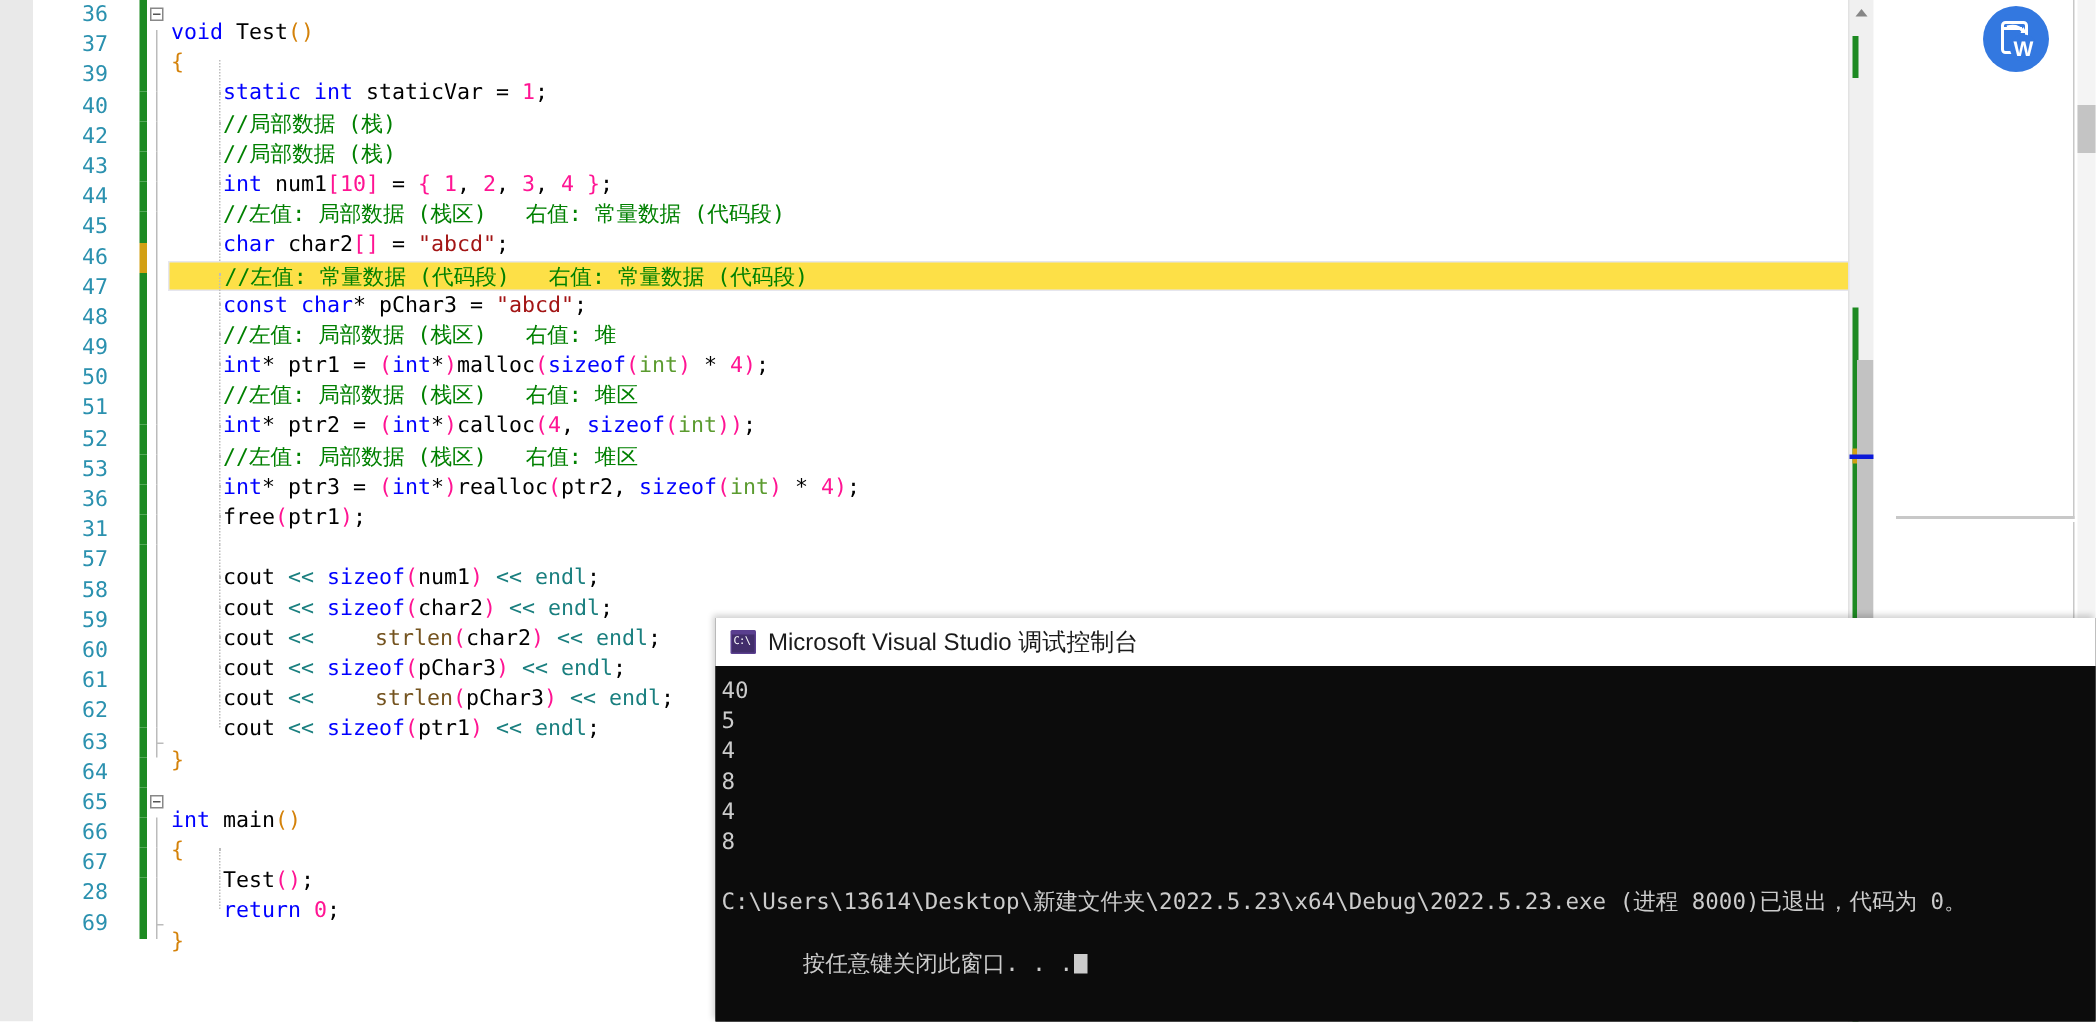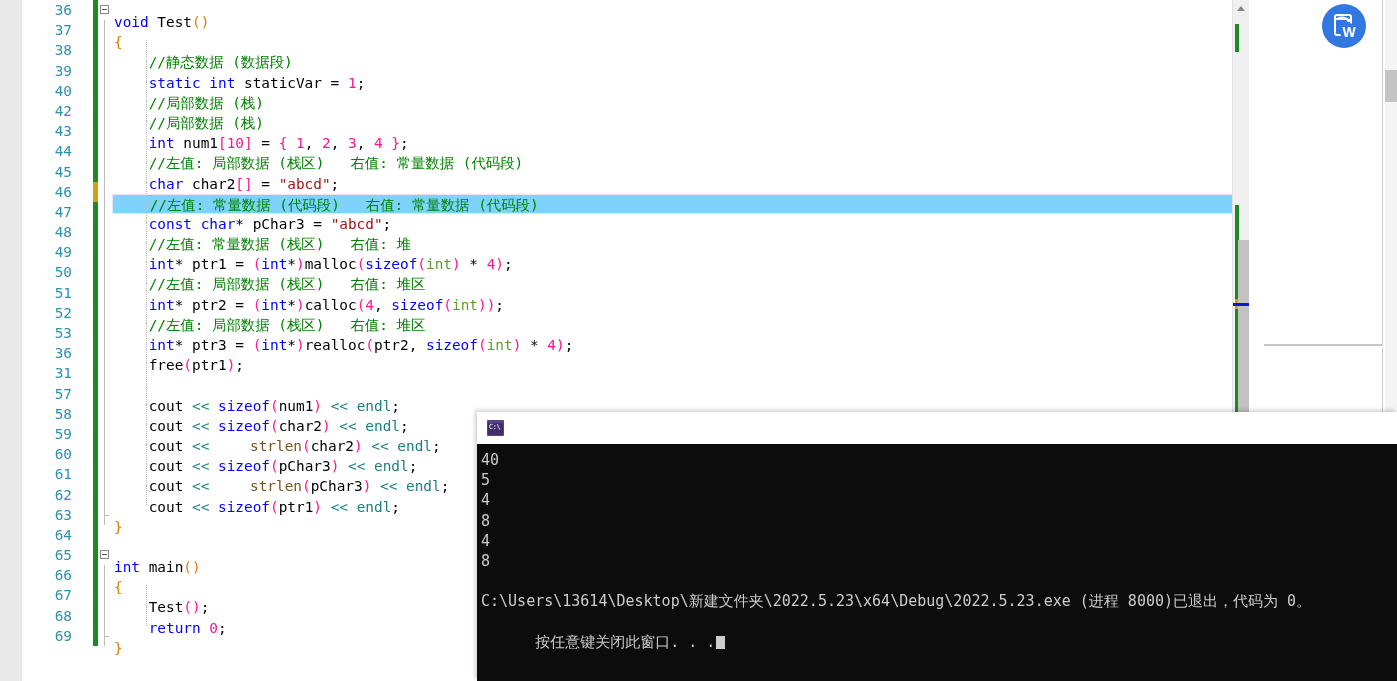--- a/index.html
+++ b/index.html
@@ -39,21 +39,21 @@
   .row {
     position: relative;
     height: 20.2px;
     line-height: 20.2px;
     white-space: pre;
     font-family: "DejaVu Sans Mono", monospace;
     font-size: 14.4px;
   }
   .row.current .code-text-wrap {
     border: 1px solid #e6e6ee;
-    background: #7dd3fc;
+    background: #fde047;
     box-sizing: border-box;
     height: 20.2px;
   }
   .lnum {
     position: absolute;
     left: 0;
     width: 72px;
     text-align: right;
     color: #2b91af;
     font-family: "DejaVu Sans Mono", monospace;
@@ -300,49 +300,48 @@
   }
 </style>
 </head>
 <body>
 
 <div id="editor">
   <div class="edge-strip"></div>
   <div class="code-rows" id="code-rows">
       <div class="row"><div class="lnum">36</div><div class="changebar"></div><div class="fold"></div><div class="code-text-wrap"><div class="code-text"><span class="t-kw">void</span><span class="t-op"> </span><span class="t-id">Test</span><span class="t-brace">()</span></div></div></div>
       <div class="row"><div class="lnum">37</div><div class="changebar"></div><div class="foldline"></div><div class="code-text-wrap"><div class="code-text"><span class="t-brace">{</span></div></div></div>
-      <div class="row"><div class="lnum">38</div><div class="changebar"></div><div class="foldline"></div><div class="indentguide"></div><div class="code-text-wrap"><div class="code-text"><span class="t-cm">    //静态数据 (数据段)</span></div></div></div>
       <div class="row"><div class="lnum">39</div><div class="changebar"></div><div class="foldline"></div><div class="indentguide"></div><div class="code-text-wrap"><div class="code-text"><span class="t-op">    </span><span class="t-kw">static</span><span class="t-op"> </span><span class="t-kw">int</span><span class="t-id"> staticVar = </span><span class="t-num">1</span><span class="t-id">;</span></div></div></div>
       <div class="row"><div class="lnum">40</div><div class="changebar"></div><div class="foldline"></div><div class="indentguide"></div><div class="code-text-wrap"><div class="code-text"><span class="t-cm">    //局部数据 (栈)</span></div></div></div>
       <div class="row"><div class="lnum">42</div><div class="changebar"></div><div class="foldline"></div><div class="indentguide"></div><div class="code-text-wrap"><div class="code-text"><span class="t-cm">    //局部数据 (栈)</span></div></div></div>
       <div class="row"><div class="lnum">43</div><div class="changebar"></div><div class="foldline"></div><div class="indentguide"></div><div class="code-text-wrap"><div class="code-text"><span class="t-op">    </span><span class="t-kw">int</span><span class="t-id"> num1</span><span class="t-punc">[</span><span class="t-punc">10</span><span class="t-punc">]</span><span class="t-id"> = </span><span class="t-punc">{</span><span class="t-id"> </span><span class="t-punc">1</span><span class="t-id">, </span><span class="t-punc">2</span><span class="t-id">, </span><span class="t-punc">3</span><span class="t-id">, </span><span class="t-punc">4</span><span class="t-id"> </span><span class="t-punc">}</span><span class="t-id">;</span></div></div></div>
       <div class="row"><div class="lnum">44</div><div class="changebar"></div><div class="foldline"></div><div class="indentguide"></div><div class="code-text-wrap"><div class="code-text"><span class="t-cm">    //左值: 局部数据 (栈区)   右值: 常量数据 (代码段)</span></div></div></div>
       <div class="row"><div class="lnum">45</div><div class="changebar"></div><div class="foldline"></div><div class="indentguide"></div><div class="code-text-wrap"><div class="code-text"><span class="t-op">    </span><span class="t-kw">char</span><span class="t-id"> char2</span><span class="t-punc">[]</span><span class="t-id"> = </span><span class="t-str">"abcd"</span><span class="t-id">;</span></div></div></div>
       <div class="row current"><div class="lnum">46</div><div class="changebar unsaved"></div><div class="foldline"></div><div class="indentguide"></div><div class="code-text-wrap"><div class="code-text"><span class="t-cm">    //左值: 常量数据 (代码段)   右值: 常量数据 (代码段)</span></div></div></div>
       <div class="row"><div class="lnum">47</div><div class="changebar"></div><div class="foldline"></div><div class="indentguide"></div><div class="code-text-wrap"><div class="code-text"><span class="t-op">    </span><span class="t-kw">const</span><span class="t-op"> </span><span class="t-kw">char</span><span class="t-id">* pChar3 = </span><span class="t-str">"abcd"</span><span class="t-id">;</span></div></div></div>
-      <div class="row"><div class="lnum">48</div><div class="changebar"></div><div class="foldline"></div><div class="indentguide"></div><div class="code-text-wrap"><div class="code-text"><span class="t-cm">    //左值: 常量数据 (栈区)   右值: 堆</span></div></div></div>
+      <div class="row"><div class="lnum">48</div><div class="changebar"></div><div class="foldline"></div><div class="indentguide"></div><div class="code-text-wrap"><div class="code-text"><span class="t-cm">    //左值: 局部数据 (栈区)   右值: 堆</span></div></div></div>
       <div class="row"><div class="lnum">49</div><div class="changebar"></div><div class="foldline"></div><div class="indentguide"></div><div class="code-text-wrap"><div class="code-text"><span class="t-op">    </span><span class="t-kw">int</span><span class="t-id">* ptr1 = </span><span class="t-punc">(</span><span class="t-kw">int</span><span class="t-id">*</span><span class="t-punc">)</span><span class="t-id">malloc</span><span class="t-punc">(</span><span class="t-kw">sizeof</span><span class="t-punc">(</span><span class="t-grn">int</span><span class="t-punc">)</span><span class="t-id"> * </span><span class="t-punc">4</span><span class="t-punc">)</span><span class="t-id">;</span></div></div></div>
       <div class="row"><div class="lnum">50</div><div class="changebar"></div><div class="foldline"></div><div class="indentguide"></div><div class="code-text-wrap"><div class="code-text"><span class="t-cm">    //左值: 局部数据 (栈区)   右值: 堆区</span></div></div></div>
       <div class="row"><div class="lnum">51</div><div class="changebar"></div><div class="foldline"></div><div class="indentguide"></div><div class="code-text-wrap"><div class="code-text"><span class="t-op">    </span><span class="t-kw">int</span><span class="t-id">* ptr2 = </span><span class="t-punc">(</span><span class="t-kw">int</span><span class="t-id">*</span><span class="t-punc">)</span><span class="t-id">calloc</span><span class="t-punc">(</span><span class="t-punc">4</span><span class="t-id">, </span><span class="t-kw">sizeof</span><span class="t-punc">(</span><span class="t-grn">int</span><span class="t-punc">)</span><span class="t-punc">)</span><span class="t-id">;</span></div></div></div>
       <div class="row"><div class="lnum">52</div><div class="changebar"></div><div class="foldline"></div><div class="indentguide"></div><div class="code-text-wrap"><div class="code-text"><span class="t-cm">    //左值: 局部数据 (栈区)   右值: 堆区</span></div></div></div>
       <div class="row"><div class="lnum">53</div><div class="changebar"></div><div class="foldline"></div><div class="indentguide"></div><div class="code-text-wrap"><div class="code-text"><span class="t-op">    </span><span class="t-kw">int</span><span class="t-id">* ptr3 = </span><span class="t-punc">(</span><span class="t-kw">int</span><span class="t-id">*</span><span class="t-punc">)</span><span class="t-id">realloc</span><span class="t-punc">(</span><span class="t-id">ptr2</span><span class="t-id">, </span><span class="t-kw">sizeof</span><span class="t-punc">(</span><span class="t-grn">int</span><span class="t-punc">)</span><span class="t-id"> * </span><span class="t-punc">4</span><span class="t-punc">)</span><span class="t-id">;</span></div></div></div>
       <div class="row"><div class="lnum">36</div><div class="changebar"></div><div class="foldline"></div><div class="indentguide"></div><div class="code-text-wrap"><div class="code-text"><span class="t-op">    </span><span class="t-id">free</span><span class="t-punc">(</span><span class="t-id">ptr1</span><span class="t-punc">)</span><span class="t-id">;</span></div></div></div>
       <div class="row"><div class="lnum">31</div><div class="changebar"></div><div class="foldline"></div><div class="indentguide"></div><div class="code-text-wrap"><div class="code-text"></div></div></div>
       <div class="row"><div class="lnum">57</div><div class="changebar"></div><div class="foldline"></div><div class="indentguide"></div><div class="code-text-wrap"><div class="code-text"><span class="t-op">    </span><span class="t-id">cout</span><span class="t-id"> </span><span class="t-teal">&lt;&lt;</span><span class="t-id"> </span><span class="t-kw">sizeof</span><span class="t-punc">(</span><span class="t-id">num1</span><span class="t-punc">)</span><span class="t-id"> </span><span class="t-teal">&lt;&lt;</span><span class="t-id"> </span><span class="t-teal">endl</span><span class="t-id">;</span></div></div></div>
       <div class="row"><div class="lnum">58</div><div class="changebar"></div><div class="foldline"></div><div class="indentguide"></div><div class="code-text-wrap"><div class="code-text"><span class="t-op">    </span><span class="t-id">cout</span><span class="t-id"> </span><span class="t-teal">&lt;&lt;</span><span class="t-id"> </span><span class="t-kw">sizeof</span><span class="t-punc">(</span><span class="t-id">char2</span><span class="t-punc">)</span><span class="t-id"> </span><span class="t-teal">&lt;&lt;</span><span class="t-id"> </span><span class="t-teal">endl</span><span class="t-id">;</span></div></div></div>
       <div class="row"><div class="lnum">59</div><div class="changebar"></div><div class="foldline"></div><div class="indentguide"></div><div class="code-text-wrap"><div class="code-text"><span class="t-op">    </span><span class="t-id">cout</span><span class="t-id"> </span><span class="t-teal">&lt;&lt;</span><span class="t-id"> </span><span class="t-fn">strlen</span><span class="t-punc">(</span><span class="t-id">char2</span><span class="t-punc">)</span><span class="t-id"> </span><span class="t-teal">&lt;&lt;</span><span class="t-id"> </span><span class="t-teal">endl</span><span class="t-id">;</span></div></div></div>
       <div class="row"><div class="lnum">60</div><div class="changebar"></div><div class="foldline"></div><div class="indentguide"></div><div class="code-text-wrap"><div class="code-text"><span class="t-op">    </span><span class="t-id">cout</span><span class="t-id"> </span><span class="t-teal">&lt;&lt;</span><span class="t-id"> </span><span class="t-kw">sizeof</span><span class="t-punc">(</span><span class="t-id">pChar3</span><span class="t-punc">)</span><span class="t-id"> </span><span class="t-teal">&lt;&lt;</span><span class="t-id"> </span><span class="t-teal">endl</span><span class="t-id">;</span></div></div></div>
       <div class="row"><div class="lnum">61</div><div class="changebar"></div><div class="foldline"></div><div class="indentguide"></div><div class="code-text-wrap"><div class="code-text"><span class="t-op">    </span><span class="t-id">cout</span><span class="t-id"> </span><span class="t-teal">&lt;&lt;</span><span class="t-id"> </span><span class="t-fn">strlen</span><span class="t-punc">(</span><span class="t-id">pChar3</span><span class="t-punc">)</span><span class="t-id"> </span><span class="t-teal">&lt;&lt;</span><span class="t-id"> </span><span class="t-teal">endl</span><span class="t-id">;</span></div></div></div>
       <div class="row"><div class="lnum">62</div><div class="changebar"></div><div class="foldline"></div><div class="indentguide"></div><div class="code-text-wrap"><div class="code-text"><span class="t-op">    </span><span class="t-id">cout</span><span class="t-id"> </span><span class="t-teal">&lt;&lt;</span><span class="t-id"> </span><span class="t-kw">sizeof</span><span class="t-punc">(</span><span class="t-id">ptr1</span><span class="t-punc">)</span><span class="t-id"> </span><span class="t-teal">&lt;&lt;</span><span class="t-id"> </span><span class="t-teal">endl</span><span class="t-id">;</span></div></div></div>
       <div class="row"><div class="lnum">63</div><div class="changebar"></div><div class="foldline end"></div><div class="code-text-wrap"><div class="code-text"><span class="t-brace">}</span></div></div></div>
       <div class="row"><div class="lnum">64</div><div class="changebar"></div><div class="code-text-wrap"><div class="code-text"></div></div></div>
       <div class="row"><div class="lnum">65</div><div class="changebar"></div><div class="fold"></div><div class="code-text-wrap"><div class="code-text"><span class="t-kw">int</span><span class="t-op"> </span><span class="t-id">main</span><span class="t-brace">()</span></div></div></div>
       <div class="row"><div class="lnum">66</div><div class="changebar"></div><div class="foldline"></div><div class="code-text-wrap"><div class="code-text"><span class="t-brace">{</span></div></div></div>
       <div class="row"><div class="lnum">67</div><div class="changebar"></div><div class="foldline"></div><div class="indentguide"></div><div class="code-text-wrap"><div class="code-text"><span class="t-op">    </span><span class="t-id">Test</span><span class="t-punc">(</span><span class="t-punc">)</span><span class="t-id">;</span></div></div></div>
-      <div class="row"><div class="lnum">68</div><div class="changebar"></div><div class="foldline"></div><div class="indentguide"></div><div class="code-text-wrap"><div class="code-text"><span class="t-op">    </span><span class="t-kw">return</span><span class="t-op"> </span><span class="t-num">0</span><span class="t-id">;</span></div></div></div>
+      <div class="row"><div class="lnum">28</div><div class="changebar"></div><div class="foldline"></div><div class="indentguide"></div><div class="code-text-wrap"><div class="code-text"><span class="t-op">    </span><span class="t-kw">return</span><span class="t-op"> </span><span class="t-num">0</span><span class="t-id">;</span></div></div></div>
       <div class="row"><div class="lnum">69</div><div class="changebar"></div><div class="foldline end"></div><div class="code-text-wrap"><div class="code-text"><span class="t-brace">}</span></div></div></div>
     </div>
 </div>
 
 <div id="vscroll">
   <div id="vscroll-up"></div>
   <div id="sb-marks">
       <div class="sb-mark" style="top: 24px; height: 28px;"></div>
       <div class="sb-mark" style="top: 205px; height: 210px;"></div>
       <div class="sb-mark unsaved" style="top: 299px; height: 10px;"></div>
@@ -370,20 +369,21 @@
 <div id="right-bottom-fill"></div>
 <div id="right-scroll">
   <div id="right-scroll-thumb"></div>
 </div>
 
 <div id="console">
   <div id="console-titlebar">
     <div id="console-icon">
       <span id="console-icon-text">C:\</span>
     </div>
+    <span id="console-title">Microsoft Visual Studio 调试控制台</span>
   </div>
   <div id="console-body">
     <div id="console-values">
         <div class="con-line">40</div>
         <div class="con-line">5</div>
         <div class="con-line">4</div>
         <div class="con-line">8</div>
         <div class="con-line">4</div>
         <div class="con-line">8</div>
       </div>

